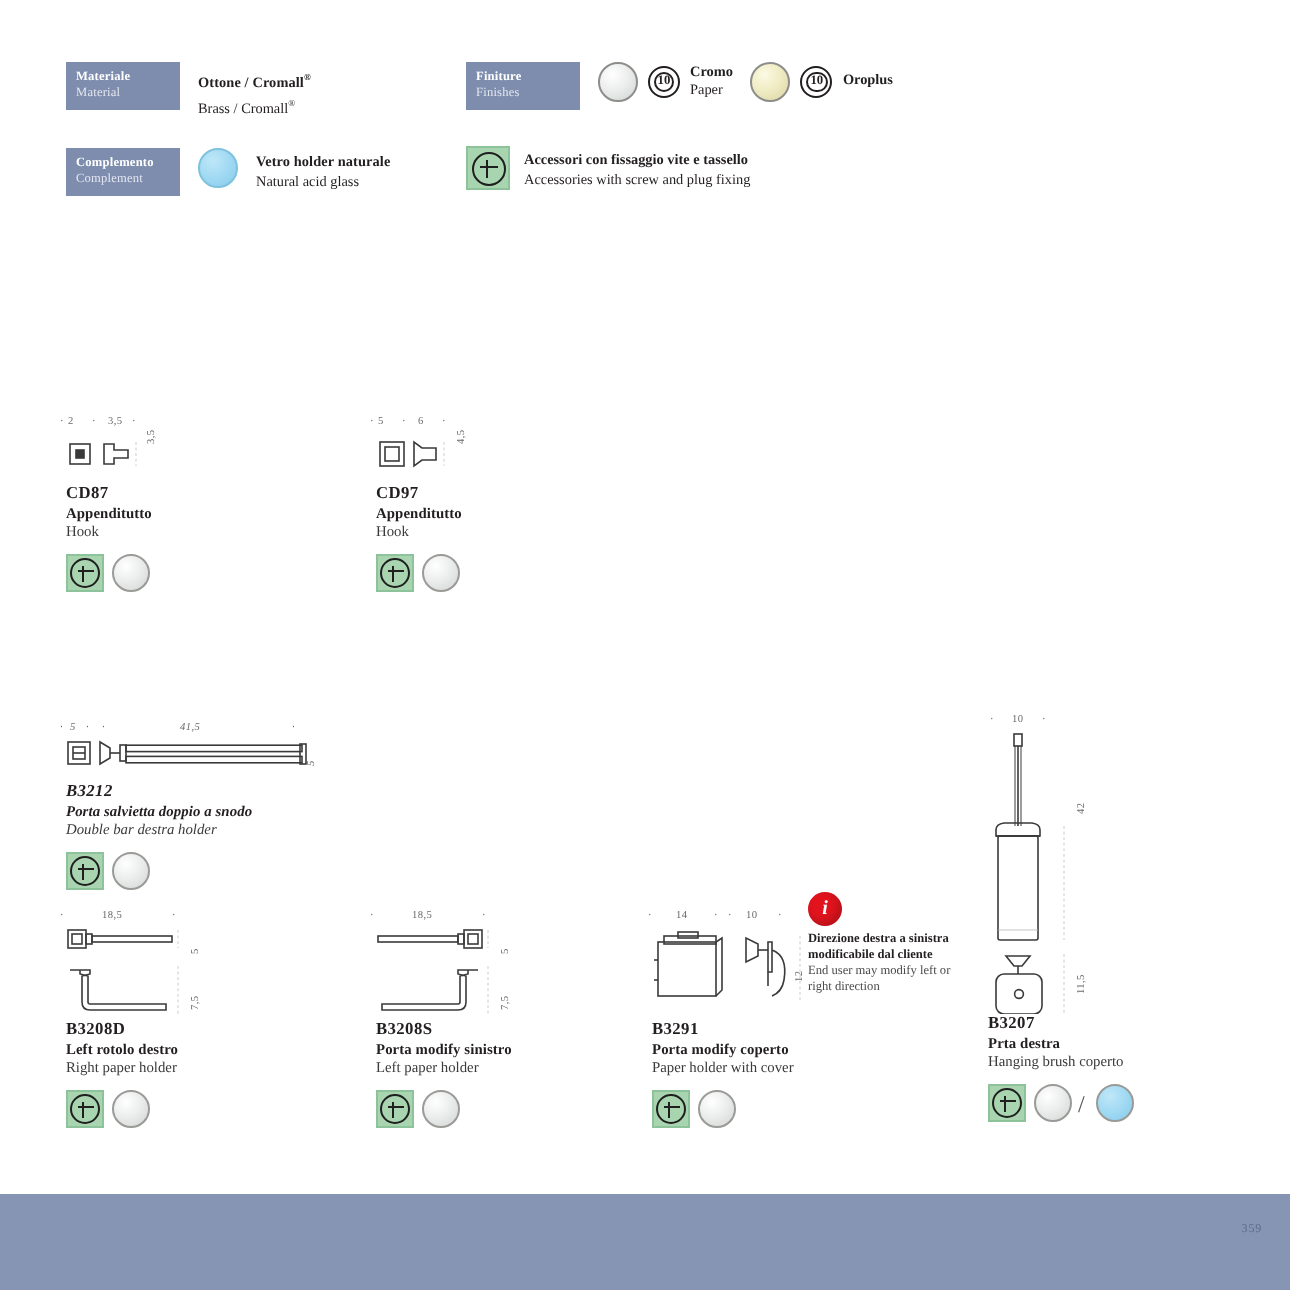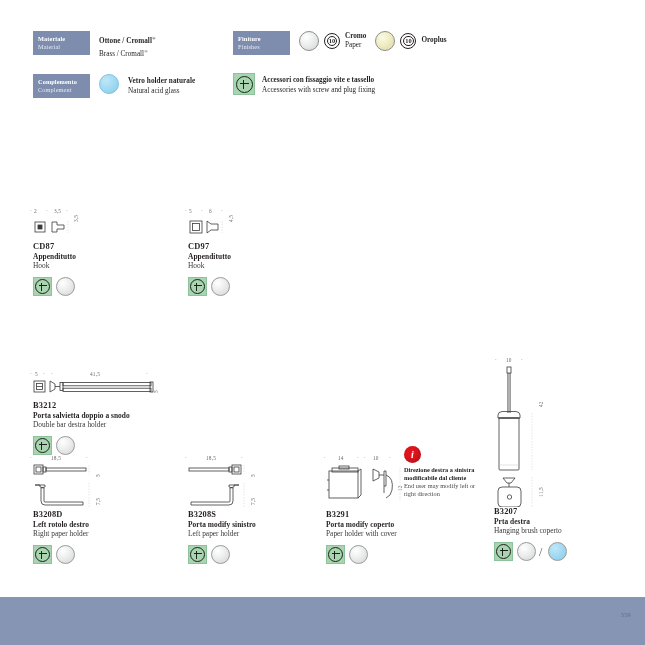--- a/index.html
+++ b/index.html
@@ -265,21 +265,21 @@
     <p class="pit">Appenditutto</p>
     <p class="pen">Hook</p>
     <div class="opts">
       <div class="opt-plus">
           <div class="plus-circle"></div>
         </div>
       <div class="opt-sw sw-chrome"></div>
     </div>
   </div>
 
-  <div class="product" style="left:33px;top:371px;width:160px;">
+  <div class="product" style="left:33px;top:361px;width:160px;font-style:italic;">
     <div class="draw" style="height:30px;">
       <span class="dim" style="left:2px;top:0px;">5</span>
       <span class="dim" style="left:57px;top:0px;">41,5</span>
       <span class="dim dimv" style="left:120px;top:22px;">5</span>
       <span class="dim" style="left:-3px;top:0px;">·</span>
       <span class="dim" style="left:10px;top:0px;">·</span>
       <span class="dim" style="left:18px;top:0px;">·</span>
       <span class="dim" style="left:113px;top:0px;">·</span>
       <svg width="125" height="22" viewBox="0 0 125 22" style="position:absolute;left:0px;top:7px;">
         <g fill="none" stroke="#3a3a3a" stroke-width="0.8">

